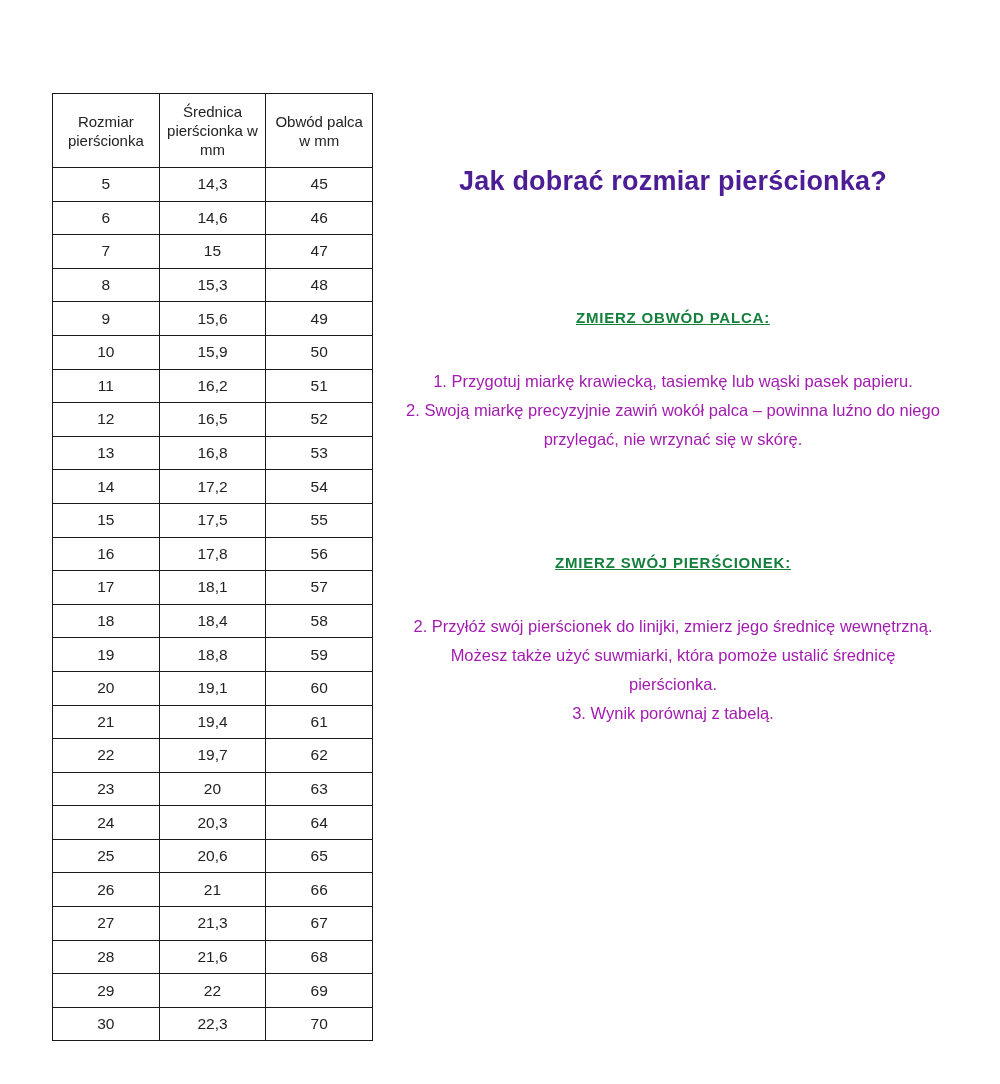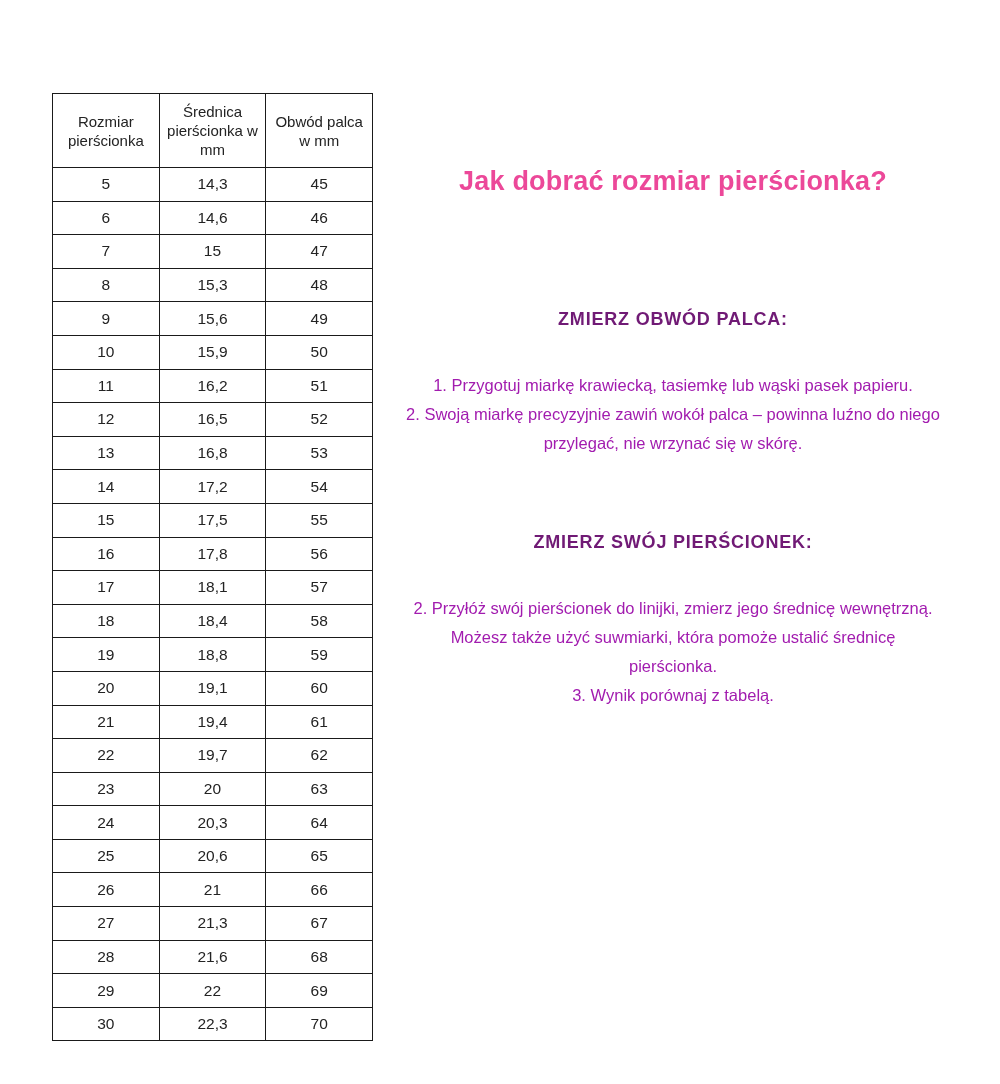--- a/index.html
+++ b/index.html
@@ -46,31 +46,32 @@
     position: absolute;
     left: 405px;
     top: 166px;
     width: 536px;
     text-align: center;
   }
   .page-title {
     font-size: 27px;
     font-weight: 700;
     letter-spacing: 0.2px;
-    color: #ec4899;
+    color: #4c1d95;
     margin: 0 0 112px 0;
   }
   .instr-section { margin: 0; }
-  .instr-section + .instr-section { margin-top: 74px; }
+  .instr-section + .instr-section { margin-top: 100px; }
   .section-heading {
-    font-size: 18px;
+    font-size: 15px;
     font-weight: 700;
     letter-spacing: 0.8px;
-    color: #701a75;
+    color: #15803d;
     margin: 0 0 41px 0;
+    text-decoration: underline;
   }
   .section-items p {
     font-size: 16.5px;
     line-height: 29px;
     margin: 0;
     color: #a21caf;
   }
 </style>
 </head>
 <body>

